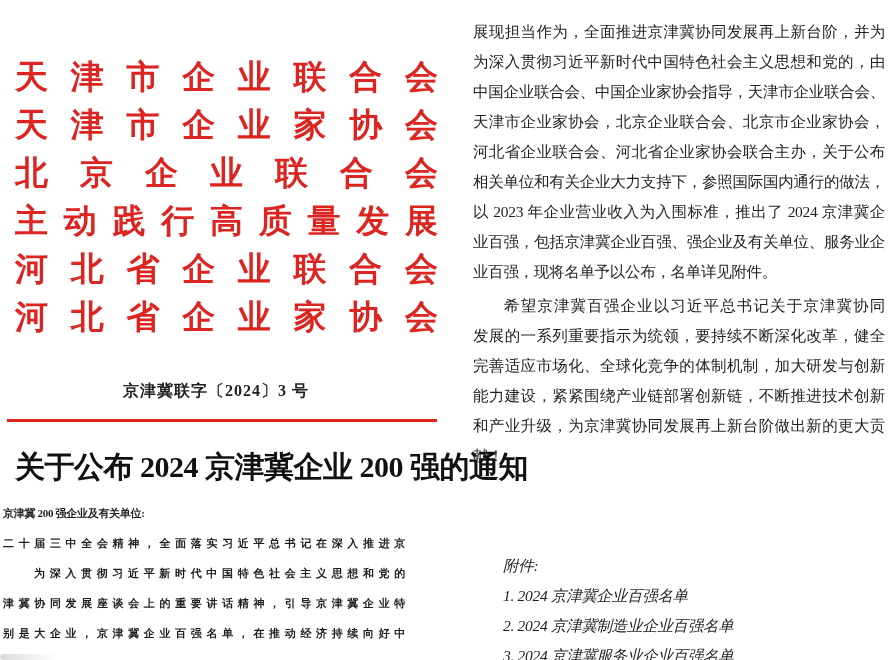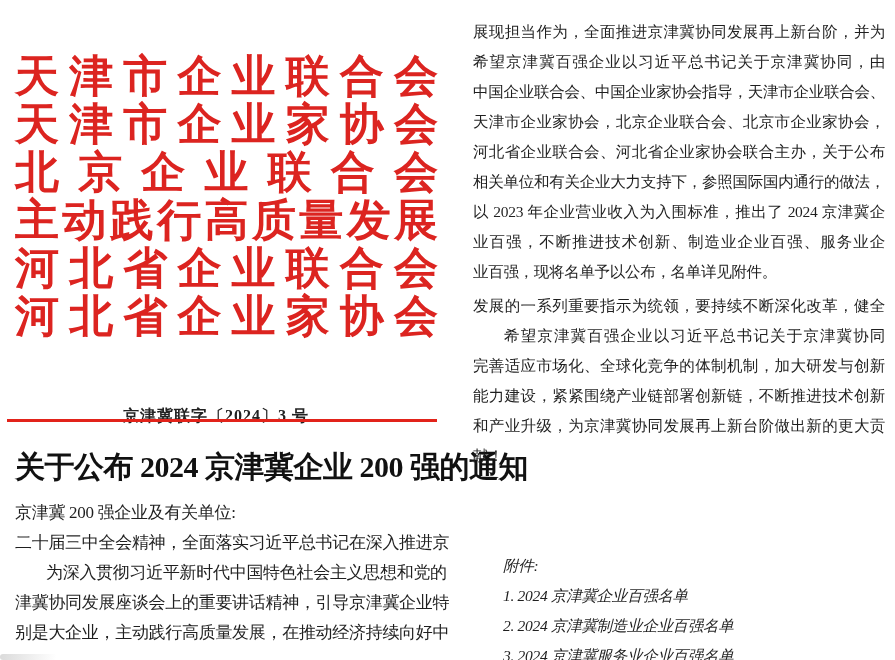--- a/index.html
+++ b/index.html
@@ -13,43 +13,43 @@
     width:895px;height:660px;overflow:hidden;background:#ffffff;
     font-family:"Liberation Serif","DejaVu Serif",serif;
     color:var(--ink);
     position:relative;
   }
   .page{position:relative;width:895px;height:660px;background:#ffffff;}
 
   
   .letterhead{
     position:absolute;left:15px;top:53px;width:423px;
-    color:var(--header-red);font-weight:bold;font-size:44px;line-height:48px;
+    color:var(--header-red);font-weight:bold;font-size:33px;line-height:48px;
   }
   .lh-line{
     text-align:justify;text-align-last:justify;text-justify:inter-ideograph;
     white-space:nowrap;
   }
   .doc-number{
-    position:absolute;left:15px;top:406px;width:402px;
+    position:absolute;left:15px;top:381px;width:402px;
     text-align:center;font-size:16px;font-weight:bold;color:#222;
     letter-spacing:1px;white-space:nowrap;
   }
   .red-rule{
     position:absolute;left:7px;top:419px;width:430px;height:3px;
     background:var(--rule-red);
   }
   .doc-title{
     position:absolute;left:15px;top:447px;width:402px;
     text-align:left;font-size:30px;font-weight:bold;color:var(--title-ink);
     letter-spacing:-0.5px;white-space:nowrap;
   }
   .left-body{
-    position:absolute;left:15px;top:498px;width:402px;
-    font-size:17px;line-height:30px;letter-spacing:-0.3px;
+    position:absolute;left:3px;top:498px;width:402px;
+    font-size:11px;line-height:30px;letter-spacing:-0.3px;font-weight:bold;
   }
 
   
   .right-col{
     position:absolute;left:473px;top:17px;width:412px;
     font-size:15.5px;line-height:30px;letter-spacing:-0.3px;
   }
   .para2{margin-top:4px;}
   .attachments{margin-top:80px;padding-left:30px;font-style:italic;}
 
@@ -85,38 +85,38 @@
 
   <div class="red-rule"></div>
 
   <div class="doc-title">关于公布 2024 京津冀企业 200 强的通知</div>
 
   <div class="left-body">
     <div class="lline">京津冀 200 强企业及有关单位:</div>
     <div class="jline">二十届三中全会精神，全面落实习近平总书记在深入推进京</div>
     <div class="jline indent">为深入贯彻习近平新时代中国特色社会主义思想和党的</div>
     <div class="jline">津冀协同发展座谈会上的重要讲话精神，引导京津冀企业特</div>
-    <div class="jline">别是大企业，主动践行高质量发展，在推动经济持续向好中</div>
+    <div class="jline">别是大企业，京津冀企业百强名单，在推动经济持续向好中</div>
   </div>
 
   <div class="right-col">
     <div class="para1">
       <div class="jline">展现担当作为，全面推进京津冀协同发展再上新台阶，并为</div>
-      <div class="jline">希望京津冀百强企业以习近平总书记关于京津冀协同，由</div>
+      <div class="jline">为深入贯彻习近平新时代中国特色社会主义思想和党的，由</div>
       <div class="jline">中国企业联合会、中国企业家协会指导，天津市企业联合会、</div>
       <div class="jline">天津市企业家协会，北京企业联合会、北京市企业家协会，</div>
       <div class="jline">河北省企业联合会、河北省企业家协会联合主办，关于公布</div>
       <div class="jline">相关单位和有关企业大力支持下，参照国际国内通行的做法，</div>
       <div class="jline">以 2023 年企业营业收入为入围标准，推出了 2024 京津冀企</div>
-      <div class="jline">业百强，不断推进技术创新、制造业企业百强、服务业企</div>
+      <div class="jline">业百强，包括京津冀企业百强、强企业及有关单位、服务业企</div>
       <div class="lline">业百强，现将名单予以公布，名单详见附件。</div>
     </div>
     <div class="para2">
+      <div class="jline indent">希望京津冀百强企业以习近平总书记关于京津冀协同</div>
       <div class="jline">发展的一系列重要指示为统领，要持续不断深化改革，健全</div>
-      <div class="jline indent">希望京津冀百强企业以习近平总书记关于京津冀协同</div>
       <div class="jline">完善适应市场化、全球化竞争的体制机制，加大研发与创新</div>
       <div class="jline">能力建设，紧紧围绕产业链部署创新链，不断推进技术创新</div>
       <div class="jline">和产业升级，为京津冀协同发展再上新台阶做出新的更大贡</div>
       <div class="lline">献！</div>
     </div>
     <div class="attachments">
       <div class="lline">附件:</div>
       <div class="lline">1. 2024 京津冀企业百强名单</div>
       <div class="lline">2. 2024 京津冀制造业企业百强名单</div>
       <div class="lline">3. 2024 京津冀服务业企业百强名单</div>

